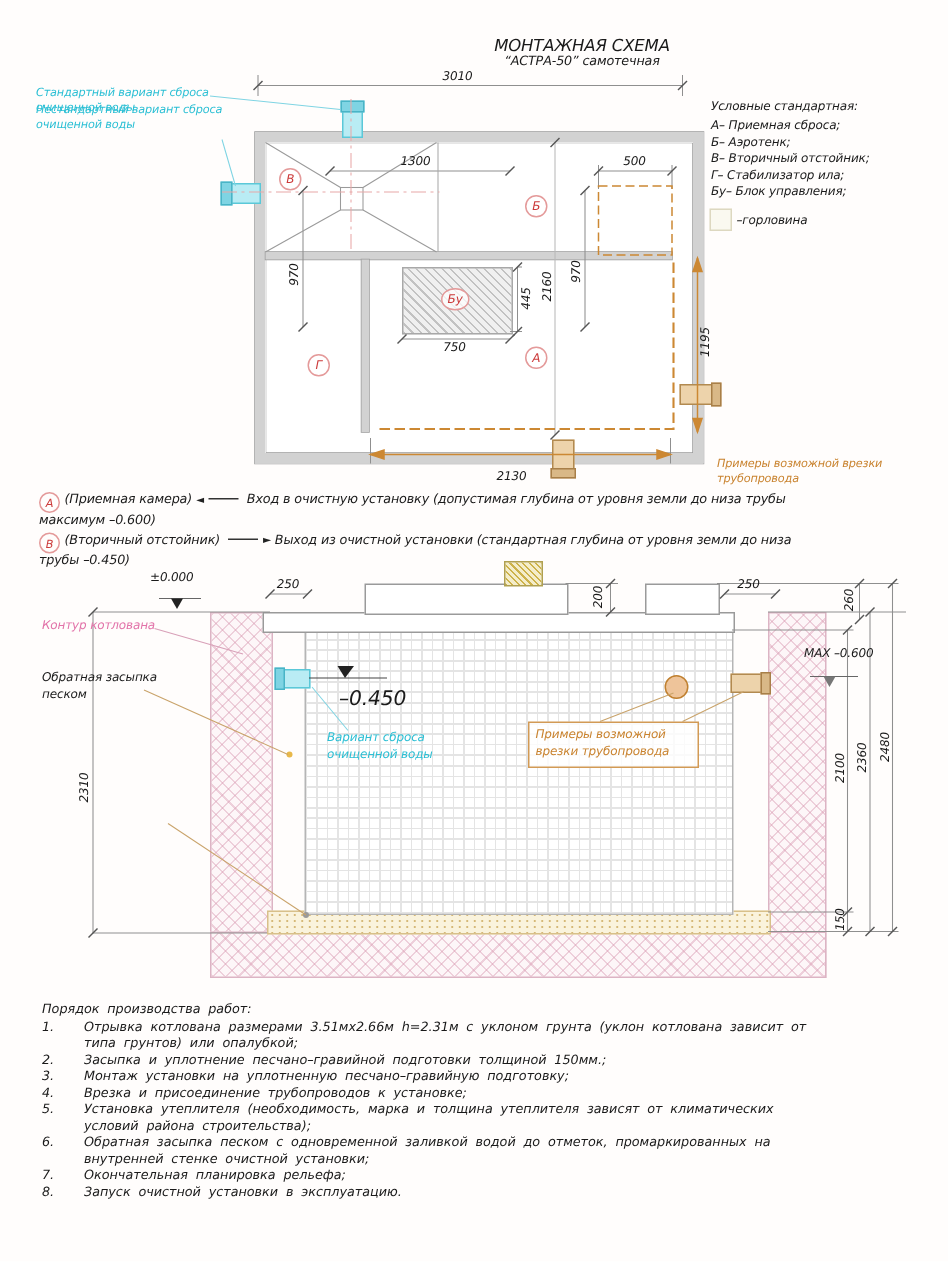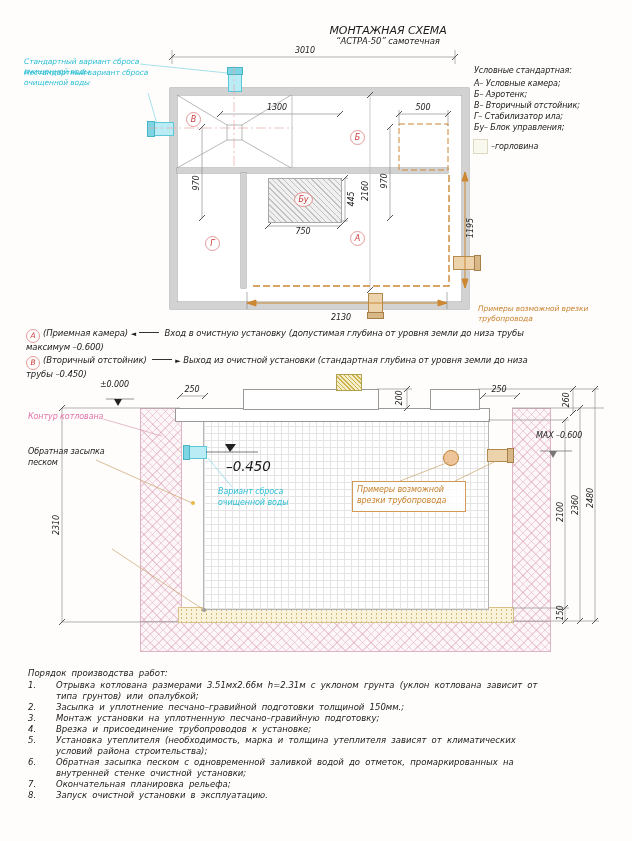--- a/index.html
+++ b/index.html
@@ -45,21 +45,21 @@
 
 <div id="page">
 
   <div class="t f95 ctr lbl" style="left:388px;top:24px;">МОНТАЖНАЯ СХЕМА</div>
   <div class="t f85 ctr lbl" style="left:388px;top:36px;">“АСТРА-50” самотечная</div>
 
   <div class="t f7 cyan wrap lbl" style="left:24px;top:57px;width:122px;">Стандартный вариант сброса очищенной воды</div>
   <div class="t f7 cyan wrap lbl" style="left:24px;top:68px;width:130px;">Нестандартный вариант сброса очищенной воды</div>
 
   <div class="t f8 lbl" style="left:474px;top:66px;">Условные стандартная:</div>
-  <div class="t f8 lbl" style="left:474px;top:79px;">А– Условные камера;</div>
+  <div class="t f8 lbl" style="left:474px;top:79px;">А– Приемная сброса;</div>
   <div class="t f8 lbl" style="left:474px;top:90px;">Б– Аэротенк;</div>
   <div class="t f8 lbl" style="left:474px;top:101px;">В– Вторичный отстойник;</div>
   <div class="t f8 lbl" style="left:474px;top:112px;">Г– Стабилизатор ила;</div>
   <div class="t f8 lbl" style="left:474px;top:123px;text-align:center;">Бу– Блок управления;</div>
   <div class="abs" style="left:473px;top:139px;width:13px;height:13px;border:1px solid #ddd8c0;background:#faf9f0;"></div>
   <div class="t f8 lbl" style="left:491px;top:142px;">–горловина</div>
 
   <div class="abs" style="left:170px;top:88px;width:285px;height:207px;border:7px solid #d2d2d2;box-shadow:0 0 0 0.5px #9a9a9a, inset 0 0 0 0.5px #9a9a9a;background:#fff;"></div>
 
   <div class="wall" style="left:177px;top:168px;width:271px;height:5px;"></div>

